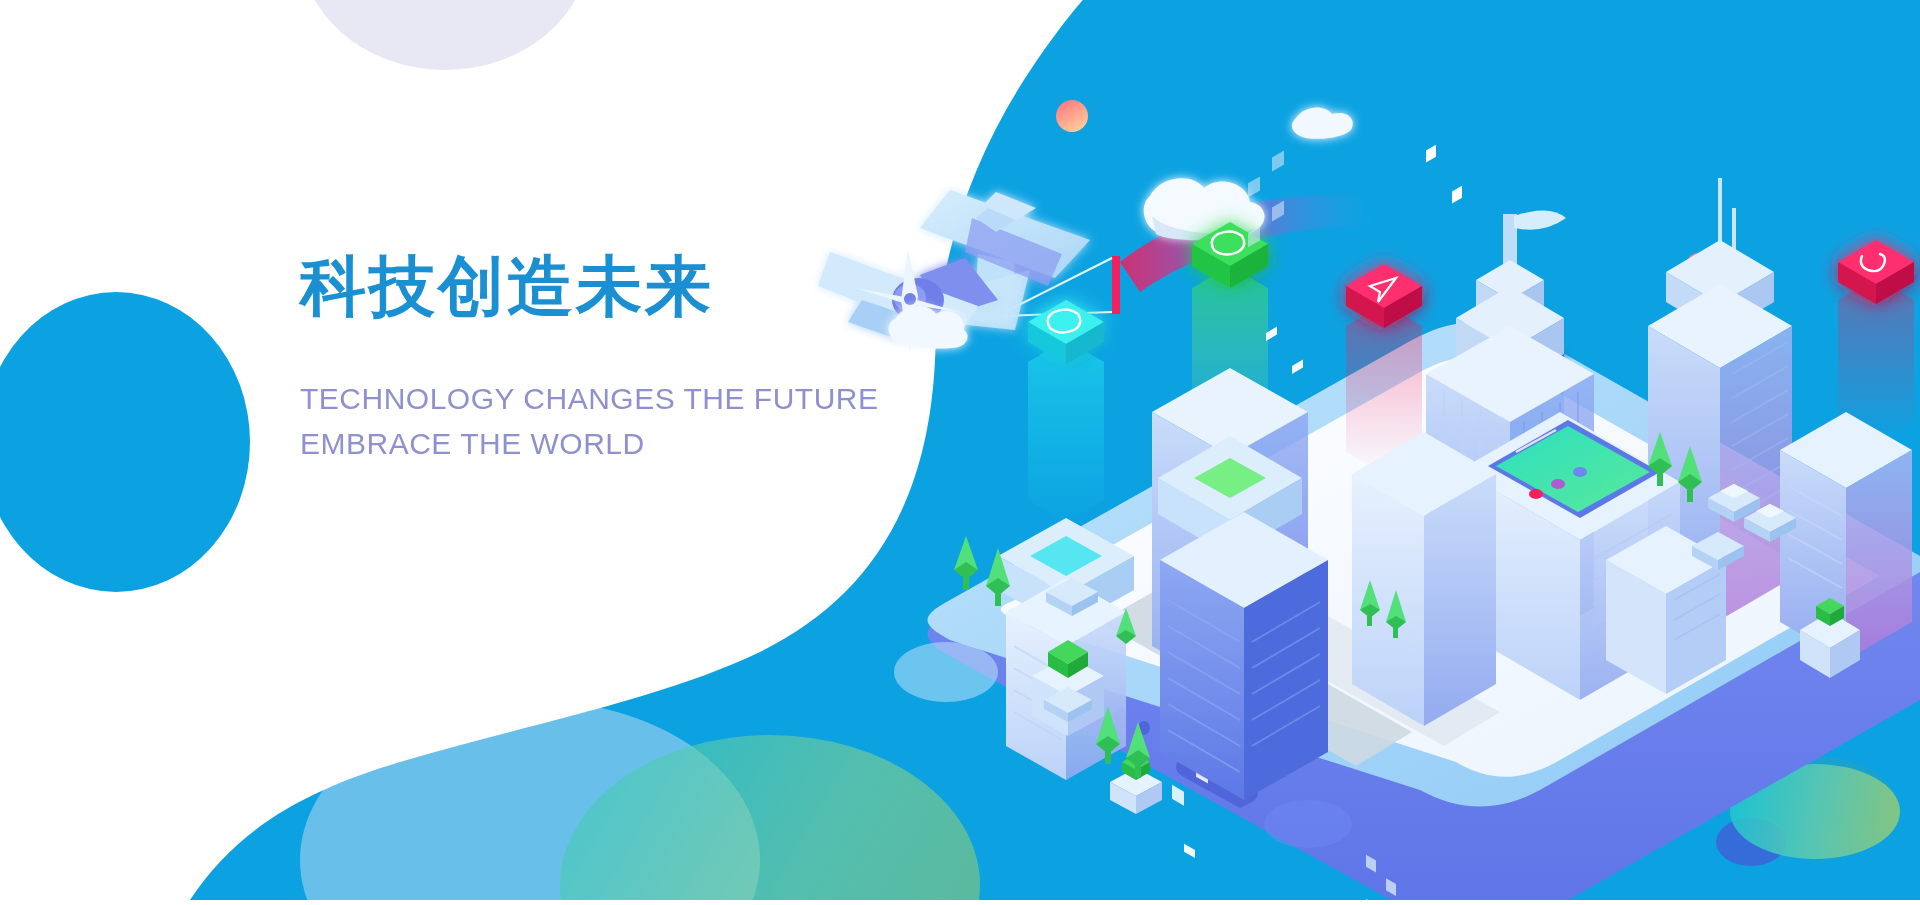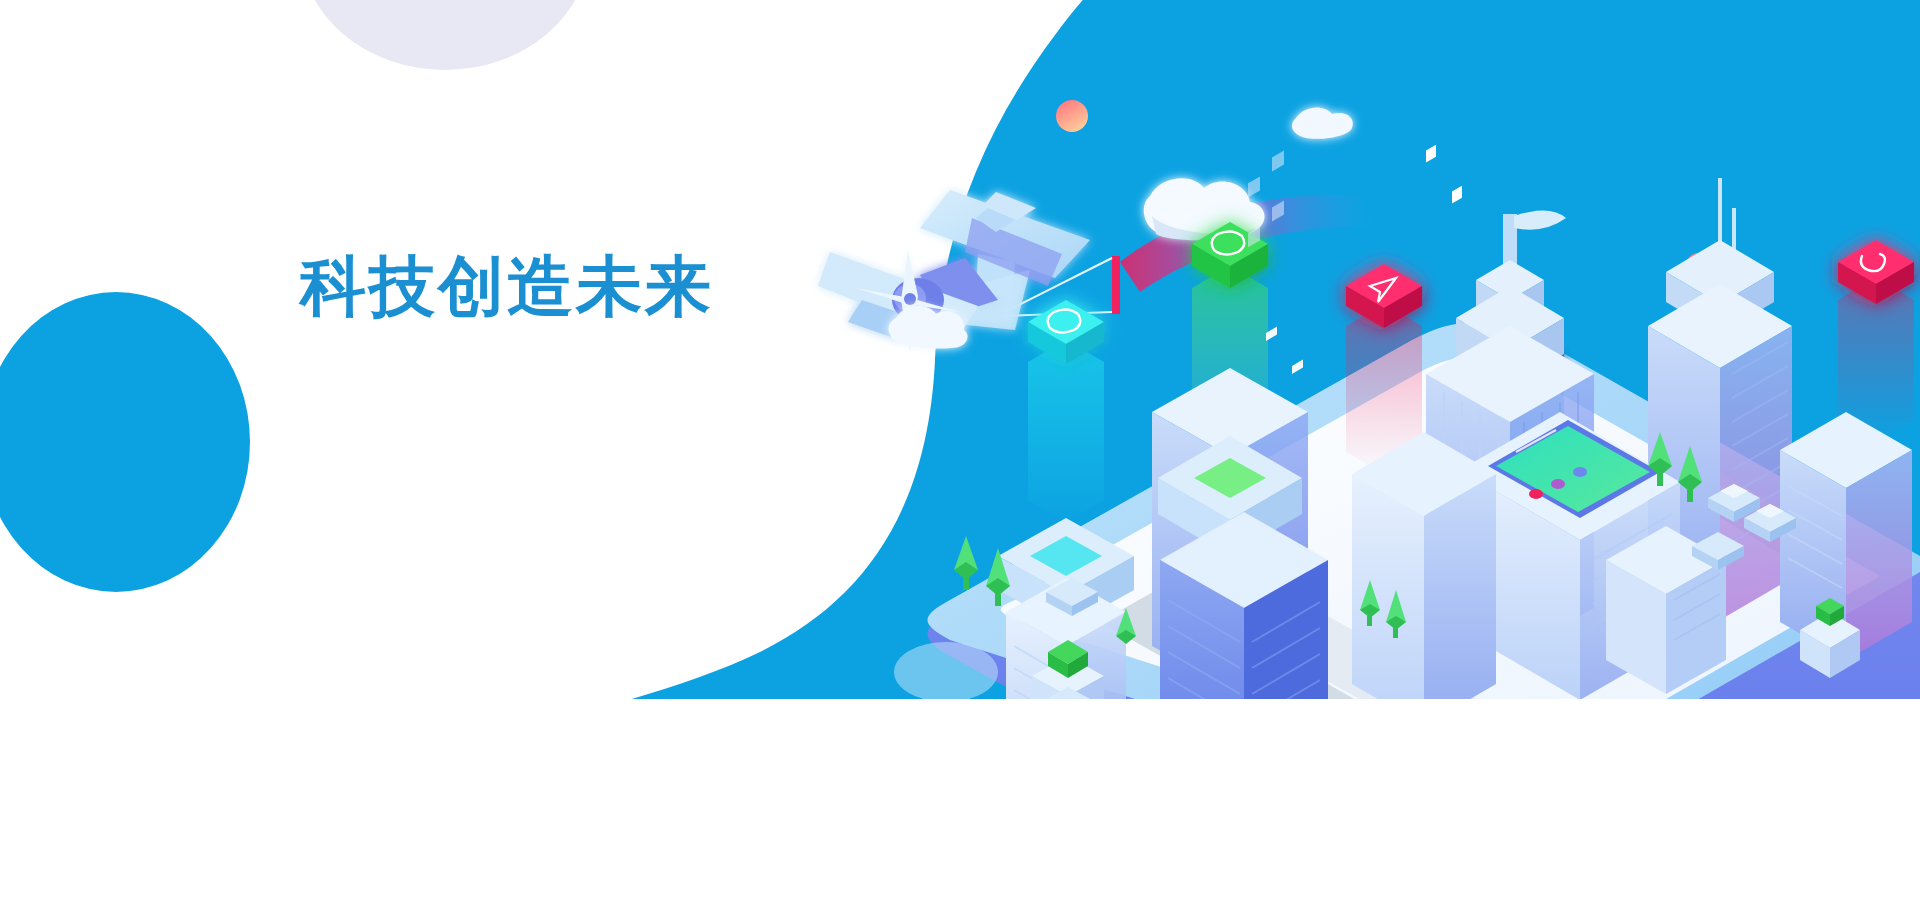--- a/index.html
+++ b/index.html
@@ -1,21 +1,21 @@
 <!DOCTYPE html>
 <html><head>
 <meta charset="utf-8">
 <style>
   html,body{margin:0;padding:0;}
   body{
     width:1920px;height:905px;overflow:hidden;
     font-family:"Liberation Sans","DejaVu Sans",sans-serif;
     background:#ffffff;
   }
-  #stage{position:relative;width:1920px;height:699px;overflow:hidden;background:#4c1d95;}
+  #stage{position:relative;width:1920px;height:900px;overflow:hidden;background:#4c1d95;}
 
   
   .bg-blue{position:absolute;inset:0;background:#0CA2E2;}
   .white-blob{position:absolute;left:-40px;top:-60px;width:1230px;height:1030px;}
   .lav-circle{position:absolute;left:300px;top:-180px;width:290px;height:250px;
      border-radius:50%;background:#E8E7F4;}
   .left-circle{position:absolute;left:-18px;top:292px;width:268px;height:300px;
      border-radius:50%;background:#0CA2E2;}
   .bot-blob1{position:absolute;left:300px;top:700px;width:460px;height:320px;
      border-radius:50%;background:#B4D8F0;opacity:.55;}
@@ -69,20 +69,24 @@
   </svg>
 
   <div class="lav-circle"></div>
 
   <div class="left-circle"></div>
 
   <div class="copy">
     <div class="headline">
       <span class="ln">科技创造未来</span>
     </div>
+    <div class="sub">
+      <span class="ln">TECHNOLOGY CHANGES THE FUTURE</span>
+      <span class="ln">EMBRACE THE WORLD</span>
+    </div>
   </div>
 
   <div class="illo">
   <svg width="1120" height="905" viewBox="0 0 1120 905">
     <defs>
       <linearGradient id="gPhone" x1="0" y1="0" x2="1" y2="1">
         <stop offset="0%" stop-color="#BFE4FB"></stop>
             <stop offset="100%" stop-color="#8FC9F6"></stop>
       </linearGradient>
       <linearGradient id="gPhoneSide" x1="0" y1="0" x2="0" y2="1">

